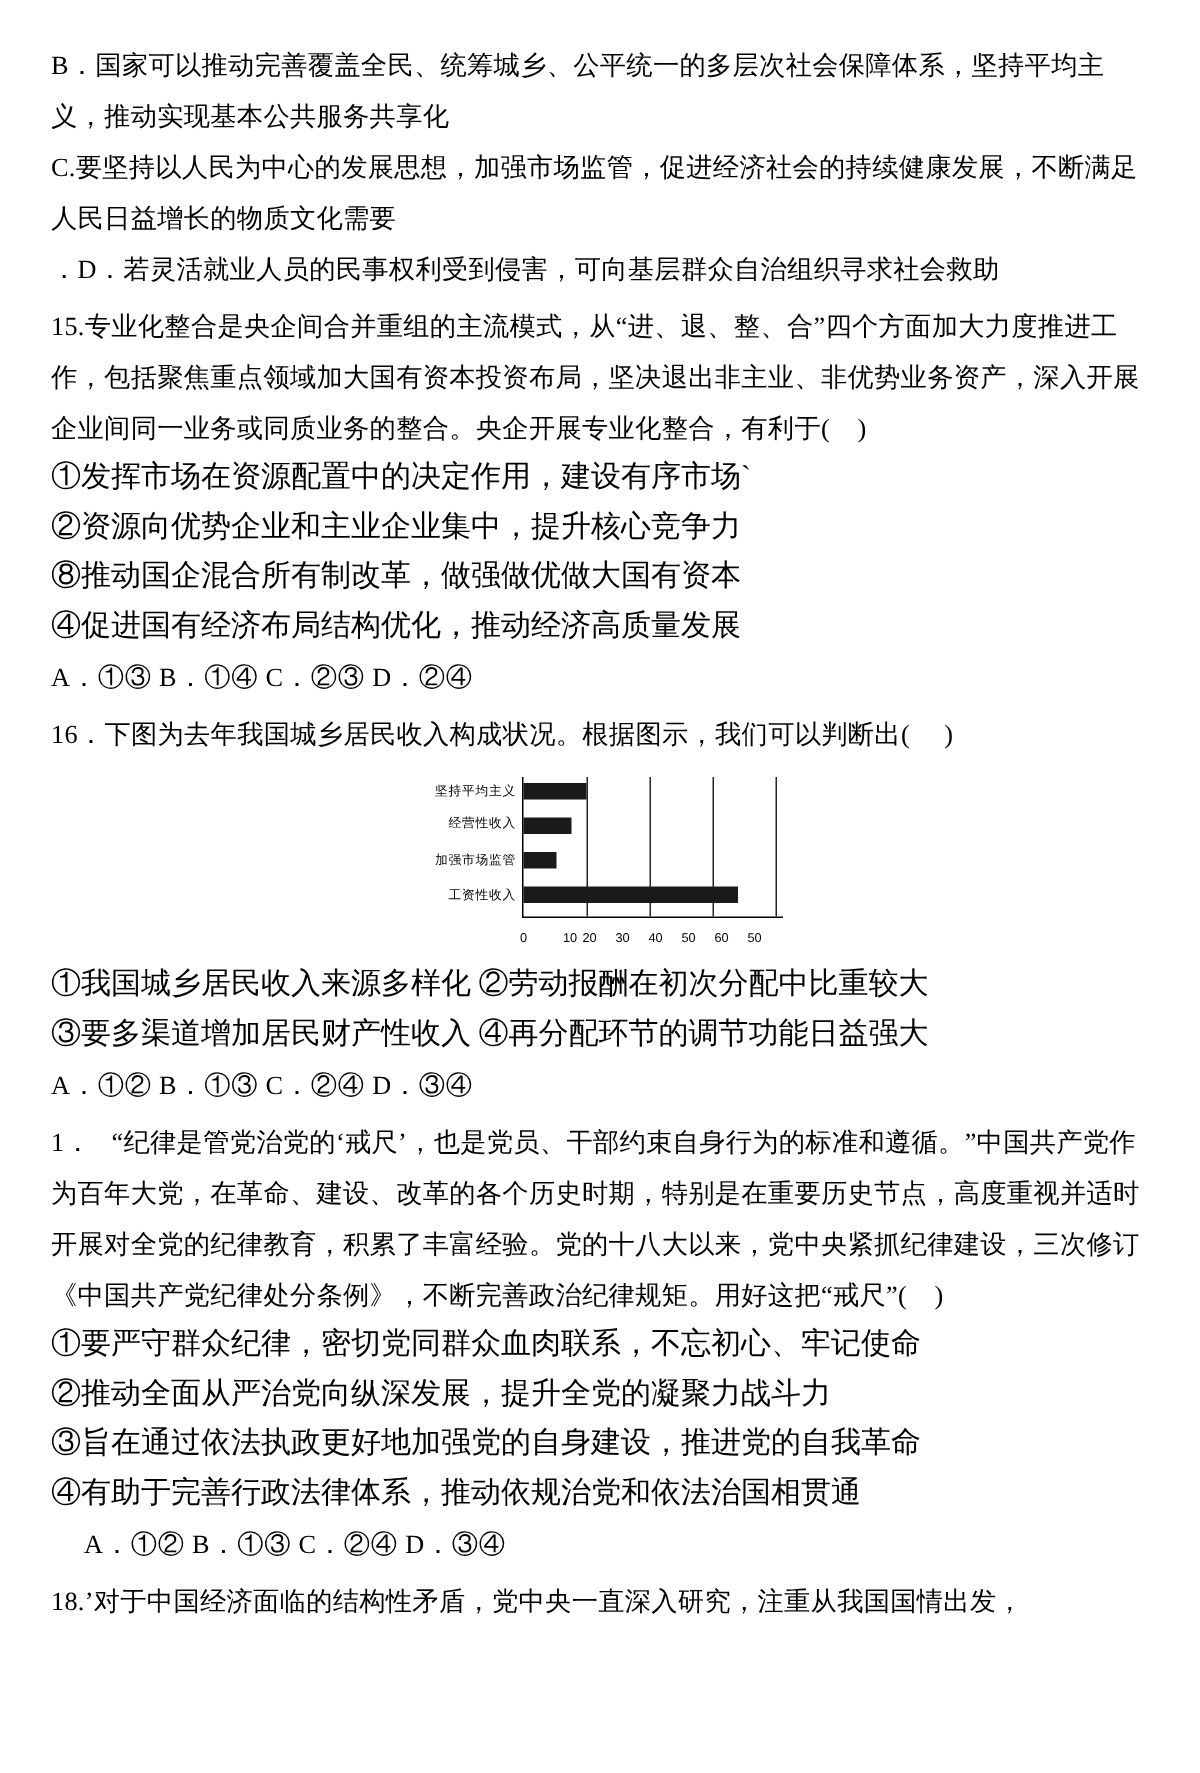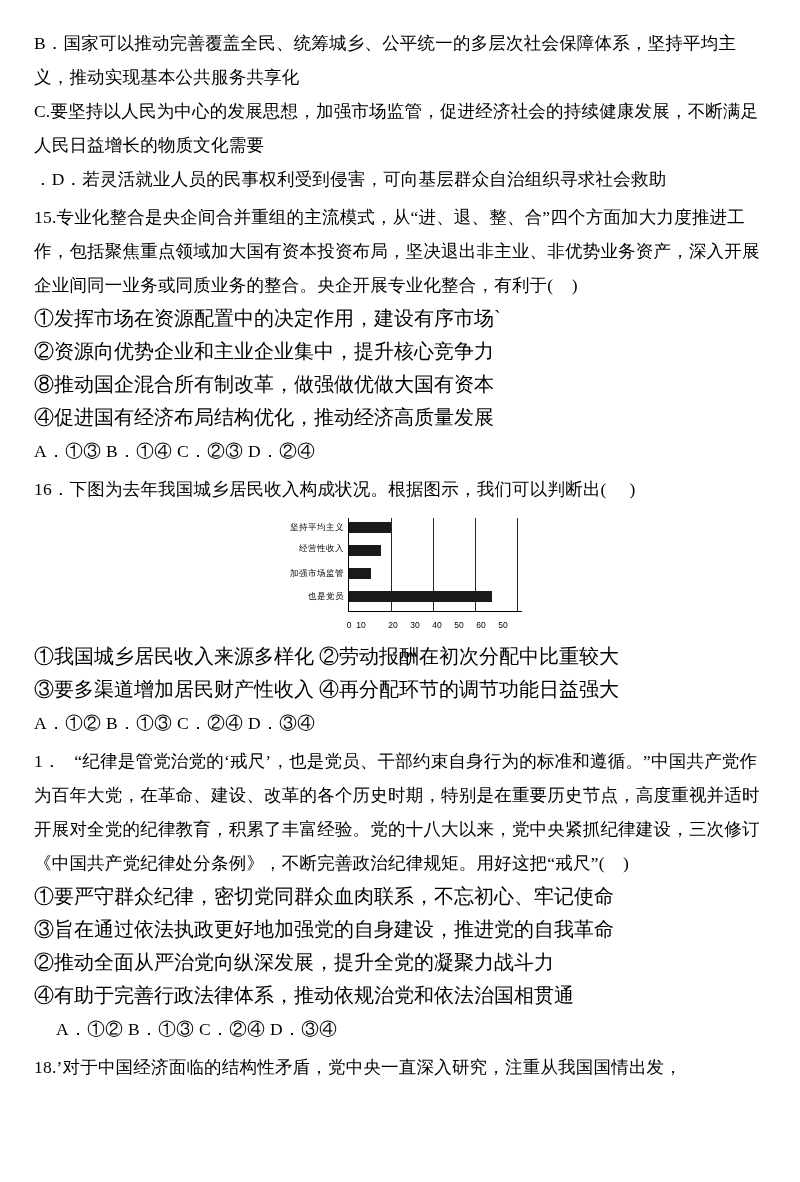--- a/index.html
+++ b/index.html
@@ -116,55 +116,55 @@
   </div>
 
   <div class="block">
     <div class="line para">16．下图为去年我国城乡居民收入构成状况。根据图示，我们可以判断出(     )</div>
 
     <div class="chart-wrap">
       <div class="chart">
         <div class="cat-label" style="top:6px;">坚持平均主义</div>
         <div class="cat-label" style="top:27px;">经营性收入</div>
         <div class="cat-label" style="top:52px;">加强市场监管</div>
-        <div class="cat-label" style="top:75px;">也是党员</div>
+        <div class="cat-label" style="top:75px;">工资性收入</div>
 
         <div class="plot">
           <div class="gridline" style="left:24.3%;"></div>
           <div class="gridline" style="left:48.6%;"></div>
           <div class="gridline" style="left:72.9%;"></div>
           <div class="gridline" style="left:97.2%;"></div>
 
           <div class="bar" style="left:0; top:4px;  width:24.3%;"></div>
           <div class="bar" style="left:0; top:27px; width:18.6%;"></div>
           <div class="bar" style="left:0; top:50px; width:12.9%;"></div>
           <div class="bar" style="left:0; top:73px; width:82.9%;"></div>
         </div>
 
         <div class="xtick" style="left:79px;">0</div>
-        <div class="xtick" style="left:91px;">10</div>
+        <div class="xtick" style="left:110px;">10</div>
         <div class="xtick" style="left:123px;">20</div>
         <div class="xtick" style="left:145px;">30</div>
         <div class="xtick" style="left:167px;">40</div>
         <div class="xtick" style="left:189px;">50</div>
         <div class="xtick" style="left:211px;">60</div>
         <div class="xtick" style="left:233px;">50</div>
       </div>
     </div>
 
     <div class="opt-line">①我国城乡居民收入来源多样化       ②劳动报酬在初次分配中比重较大</div>
     <div class="opt-line">③要多渠道增加居民财产性收入       ④再分配环节的调节功能日益强大</div>
     <div class="answers">A．①② B．①③   C．②④ D．③④</div>
   </div>
 
   <div class="block">
     <div class="line para">1．   “纪律是管党治党的‘戒尺’，也是党员、干部约束自身行为的标准和遵循。”中国共产党作为百年大党，在革命、建设、改革的各个历史时期，特别是在重要历史节点，高度重视并适时开展对全党的纪律教育，积累了丰富经验。党的十八大以来，党中央紧抓纪律建设，三次修订《中国共产党纪律处分条例》，不断完善政治纪律规矩。用好这把“戒尺”(    )</div>
     <div class="opt-line">①要严守群众纪律，密切党同群众血肉联系，不忘初心、牢记使命</div>
+    <div class="opt-line">②推动全面从严治党向纵深发展，提升全党的凝聚力战斗力</div>
     <div class="opt-line">③旨在通过依法执政更好地加强党的自身建设，推进党的自我革命</div>
-    <div class="opt-line">②推动全面从严治党向纵深发展，提升全党的凝聚力战斗力</div>
     <div class="opt-line">④有助于完善行政法律体系，推动依规治党和依法治国相贯通</div>
     <div class="answers-sp">A．①②        B．①③          C．②④        D．③④</div>
   </div>
 
   <div class="block">
     <div class="line para">18.’对于中国经济面临的结构性矛盾，党中央一直深入研究，注重从我国国情出发，</div>
   </div>
 
 </div>
 

